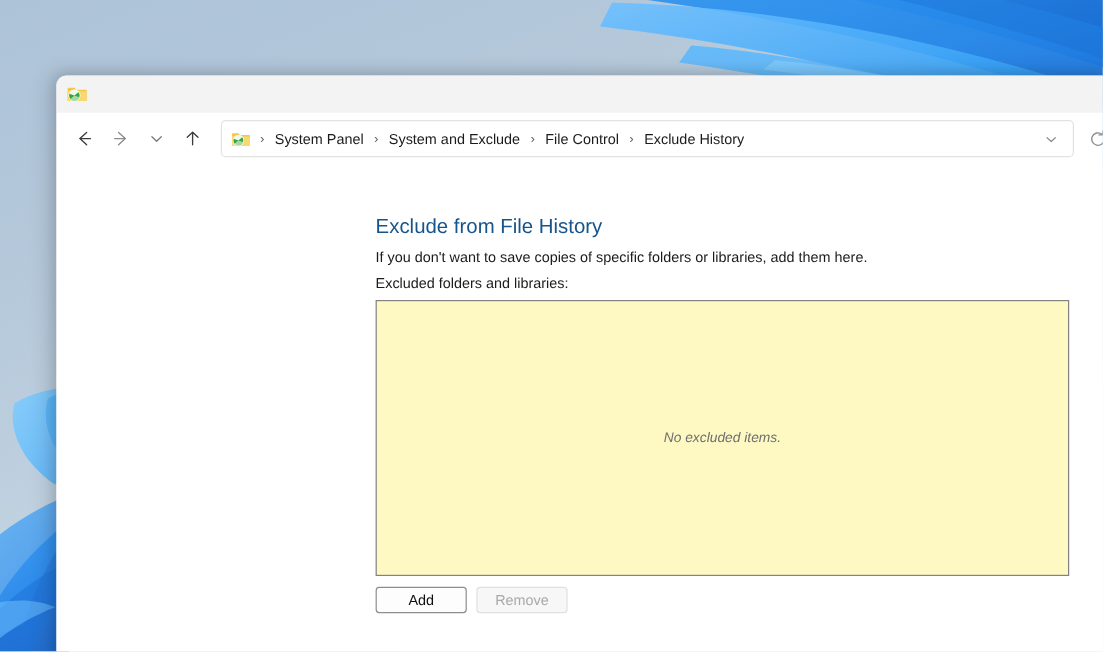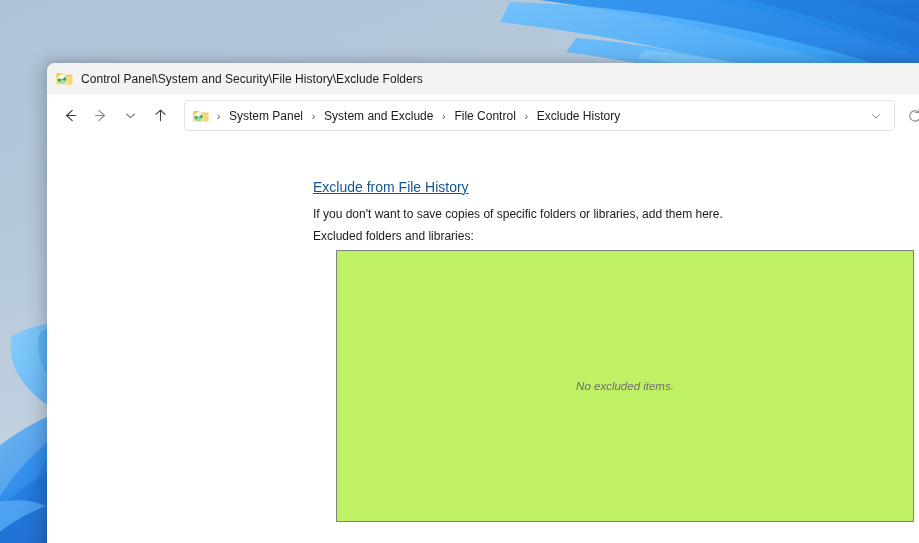--- a/index.html
+++ b/index.html
@@ -133,24 +133,23 @@
   .content {
     background: #ffffff;
     height: 416px;
     position: relative;
   }
 
   .page-heading {
     position: absolute;
     left: 266px;
     top: 42px;
-    font-size: 14px;
+    font-size: 17px;
     color: #16558c;
     white-space: nowrap;
-    text-decoration: underline;
   }
   .page-desc {
     position: absolute;
     left: 266px;
     top: 70px;
     font-size: 12px;
     color: #1b1b1b;
     white-space: nowrap;
   }
   .list-label {
@@ -160,28 +159,27 @@
     font-size: 12px;
     color: #1b1b1b;
     white-space: nowrap;
   }
 
   .listbox {
     position: absolute;
     left: 266px;
     top: 113px;
     width: 578px;
-    height: 272px;
-    background: #bef264;
+    height: 230px;
+    background: #fef9c3;
     border: 1px solid #828282;
     box-sizing: border-box;
     display: flex;
     align-items: center;
     justify-content: center;
-    margin-left: 23px;
   }
   .listbox-empty {
     font-size: 11.5px;
     font-style: italic;
     color: #6e6e6e;
   }
 
   .buttonrow {
     position: absolute;
     left: 266px;
@@ -281,21 +279,20 @@
 
     <div class="titlebar">
       <svg class="titlebar-icon" viewBox="0 0 17 17">
         <path d="M1 3.2 h5.2 l1.2 1.5 H15.6 a0.7 0.7 0 0 1 0.7 0.7 v8.1 a0.7 0.7 0 0 1 -0.7 0.7 H1 a0.7 0.7 0 0 1 -0.7 -0.7 V3.9 A0.7 0.7 0 0 1 1 3.2 Z" fill="#f2c74a"></path>
         <path d="M0.3 6.0 H16.3 v7.5 a0.7 0.7 0 0 1 -0.7 0.7 H1 a0.7 0.7 0 0 1 -0.7 -0.7 Z" fill="#f7d873"></path>
         <circle cx="6.0" cy="9.6" r="5.0" fill="#ffffff"></circle>
         <circle cx="6.0" cy="9.6" r="4.4" fill="#3aa63a"></circle>
         <path d="M1.8 8.2 A4.4 4.4 0 0 1 9.6 6.6 L6.0 9.6 Z" fill="#ffffff" opacity="0.92"></path>
         <path d="M10.2 11.0 A4.4 4.4 0 0 1 2.6 12.4 L6.0 9.6 Z" fill="#ffffff" opacity="0.55"></path>
       </svg>
-      <span class="titlebar-text">Control Panel\System and Security\File History\Exclude Folders</span>
     </div>
 
     <div class="navbar">
 
       <div class="navbtn" title="Back">
         <svg width="17" height="17" viewBox="0 0 17 17">
           <path d="M10.2 3.4 L4.6 8.5 L10.2 13.6" fill="none" stroke="#3b3b3b" stroke-width="1.1" stroke-linecap="round" stroke-linejoin="round"></path>
           <path d="M4.8 8.5 H13.4" fill="none" stroke="#3b3b3b" stroke-width="1.1" stroke-linecap="round"></path>
         </svg>
       </div>
@@ -359,16 +356,20 @@
     <div class="content">
 
       <div class="page-heading">Exclude from File History</div>
       <div class="page-desc">If you don't want to save copies of specific folders or libraries, add them here.</div>
       <div class="list-label">Excluded folders and libraries:</div>
 
       <div class="listbox">
         <span class="listbox-empty">No excluded items.</span>
       </div>
 
+      <div class="buttonrow">
+        <button class="btn btn-enabled">Add</button>
+        <button class="btn btn-disabled" disabled="">Remove</button>
+      </div>
 
     </div>
   </div>
 </div>
 
 </body></html>

